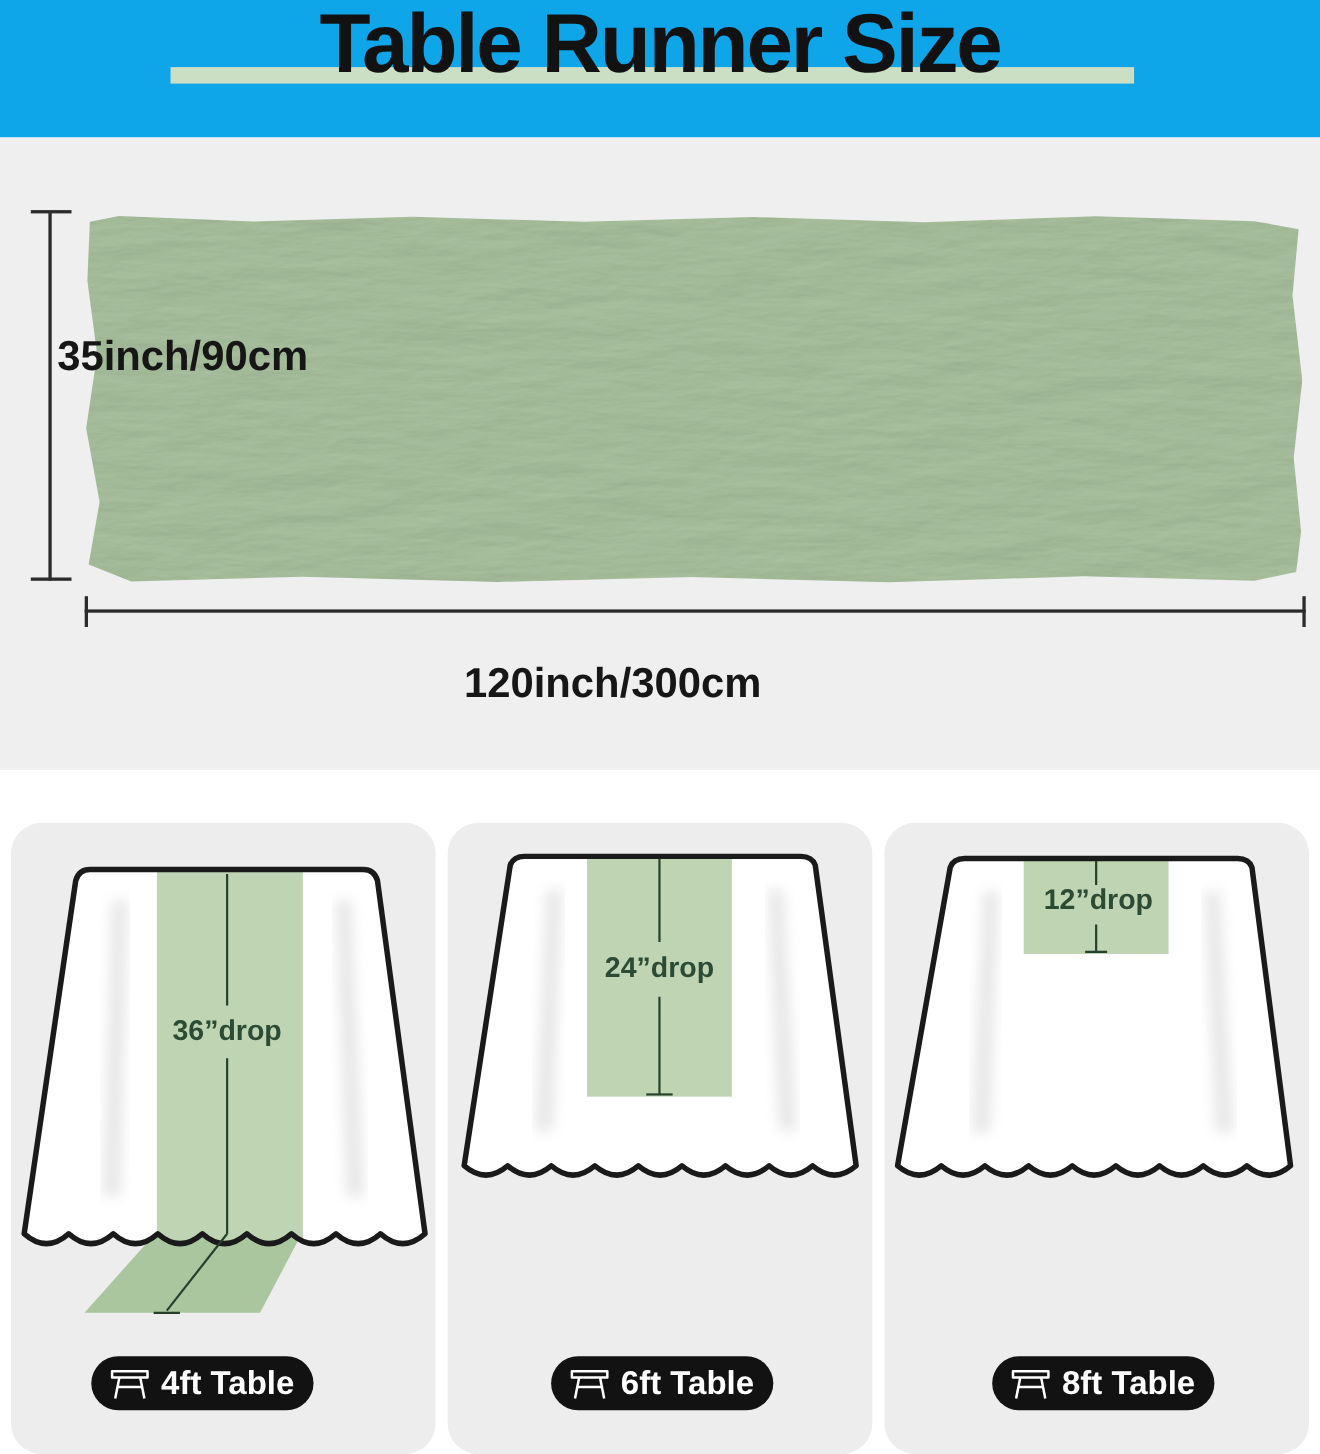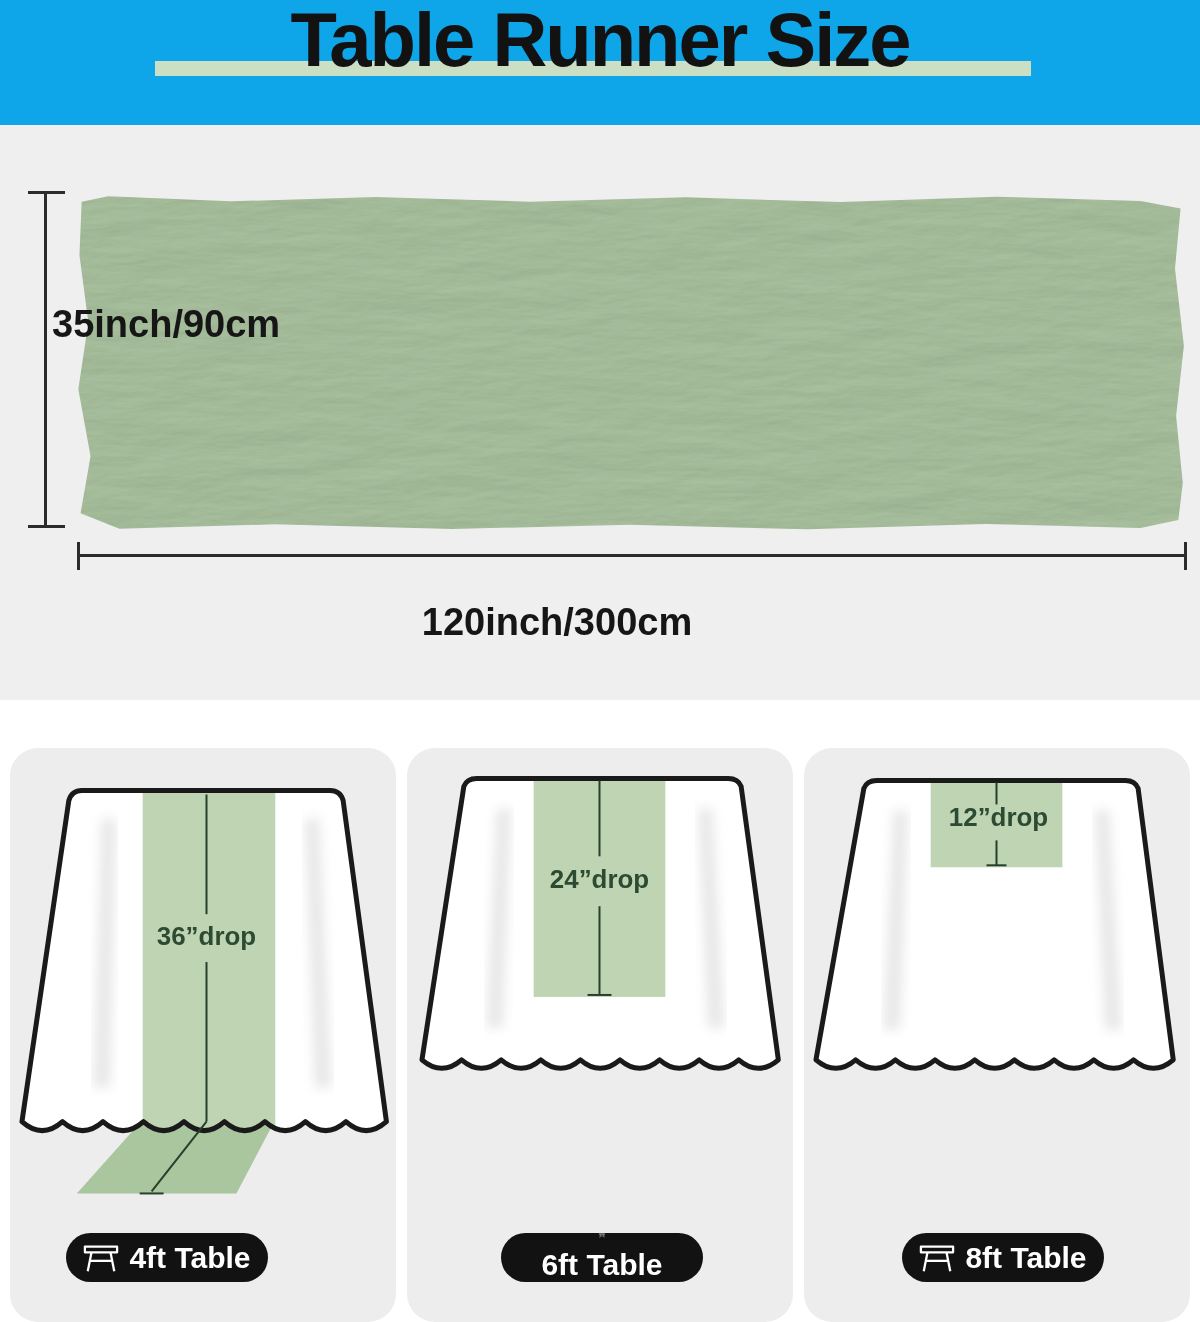--- a/index.html
+++ b/index.html
@@ -37,21 +37,21 @@
   .panels{position:absolute;left:0;top:748px;width:1200px;height:574px;
        display:flex;gap:11px;padding:0 10px;box-sizing:border-box;}
   .panel{position:relative;flex:1;background:#ededed;height:574px;border-radius:28px;}
   .panel svg.diagram{position:absolute;left:0;top:0;width:100%;height:460px;display:block;}
   svg text{font-family:"Liberation Sans",sans-serif;font-weight:bold;}
 
   .badge{position:absolute;top:485px;height:49px;width:202px;background:#121212;
        border-radius:26px;display:flex;align-items:center;justify-content:center;
        gap:10px;color:#ffffff;font-size:30px;font-weight:bold;}
   .badge svg{display:block;}
-  .badge-1{left:56px;} .badge-2{left:94px;flex-direction:column;} .badge-3{left:98px;text-align:right;}
+  .badge-1{left:73px;} .badge-2{left:94px;} .badge-3{left:98px;text-align:right;}
 </style>
 </head>
 <body>
 
 <div class="header">
   <div class="title-highlight"></div>
   <div class="page-title">Table Runner Size</div>
 </div>
 
 <div class="photo-section">

